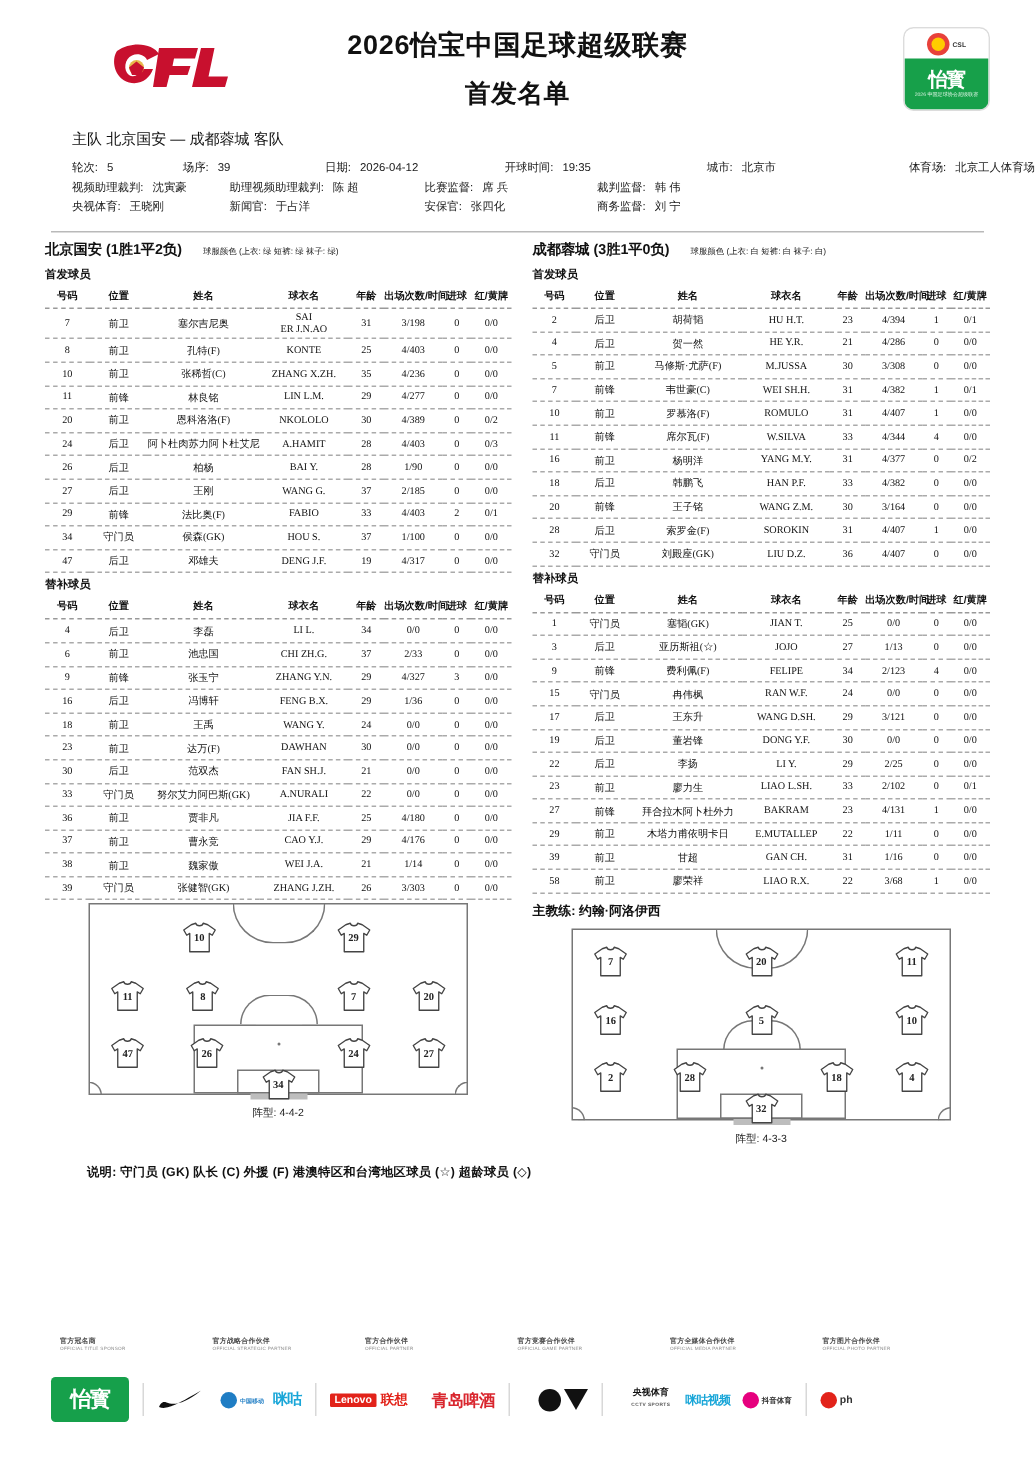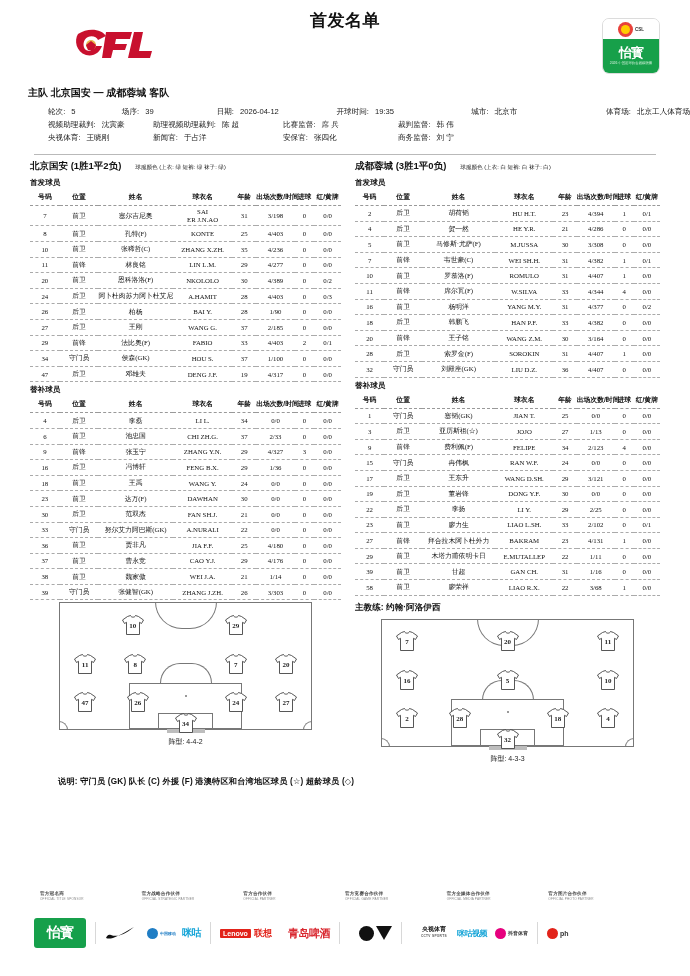--- a/index.html
+++ b/index.html
@@ -25,21 +25,21 @@
   .csl-ball{width:15px;height:15px;border-radius:50%;background:#e8413a;position:relative;}
   .csl-ball:after{content:"";position:absolute;left:3px;top:3px;width:9px;height:9px;border-radius:50%;
     background:#ffcc00;}
   .csl-txt{font-size:4.5px;font-weight:bold;color:#333;margin-left:2px;}
 
   .title1{text-align:center;font-size:18px;font-weight:bold;padding-top:18px;letter-spacing:.5px;}
   .title2{text-align:center;font-size:17px;font-weight:bold;padding-top:9px;letter-spacing:.5px;}
 
   
   .matchinfo{padding:8px 0 4px 0;}
-  .teamline{font-size:10px;font-weight:bold;padding-left:28px;padding-bottom:5px;}
+  .teamline{font-size:10px;font-weight:normal;padding-left:48px;padding-bottom:5px;}
   .inforow{display:flex;font-size:7.6px;line-height:13px;padding-left:48px;color:#1a1a1a;}
   .cell{display:flex;}
   .lab{white-space:nowrap;}
   .val{white-space:nowrap;padding-left:6px;}
   .r1 .c1{width:74px;} .r1 .c2{width:95px;} .r1 .c3{width:120px;} .r1 .c4{width:135px;} .r1 .c5{width:auto;}
   .r2 .c1{width:105px;} .r2 .c2{width:130px;} .r2 .c3{width:115px;} .r2 .c4{width:auto;}
   .r2 .val{min-width:50px;display:inline-block;}
 
   .hr{border:0;border-top:1px solid #b9b9b9;margin:6px 34px 0 34px;}
 
@@ -140,20 +140,21 @@
   <div class="top">
     <div class="cfl-logo">
       <svg viewBox="0 0 82 42" width="82" height="42">
         <path d="M6 10 C 2 16, 4 28, 14 31 C 22 33, 28 28, 30 22 L22 22 C21 26, 17 28, 14 26 C10 23, 11 15, 16 13 C20 11, 25 13, 26 16 L34 12 C30 5, 16 3, 6 10 Z" fill="#c8102e"></path>
         <path d="M34 8 L60 8 L58 15 L44 15 L43 20 L55 20 L53 26 L41 26 L39 34 L30 34 Z" fill="#c8102e"></path>
         <path d="M62 8 L71 8 L67 27 L80 27 L78 34 L56 34 Z" fill="#c8102e"></path>
         <circle cx="19" cy="21" r="5" fill="#e8b84b"></circle>
         <path d="M14 21 L19 17 L24 21 L22 26 L16 26 Z" fill="#c8102e"></path>
       </svg>
     </div>
+    <div class="title1">2026怡宝中国足球超级联赛</div>
     <div class="title2">首发名单</div>
     <div class="csl-logo">
       <div class="csl-top">
         <div class="csl-ball"></div>
           <div class="csl-txt">CSL</div>
       </div>
       <div class="csl-bot">
         <div class="yb">怡寳</div>
         <div class="yb2">2026 中国足球协会超级联赛</div>
       </div>

